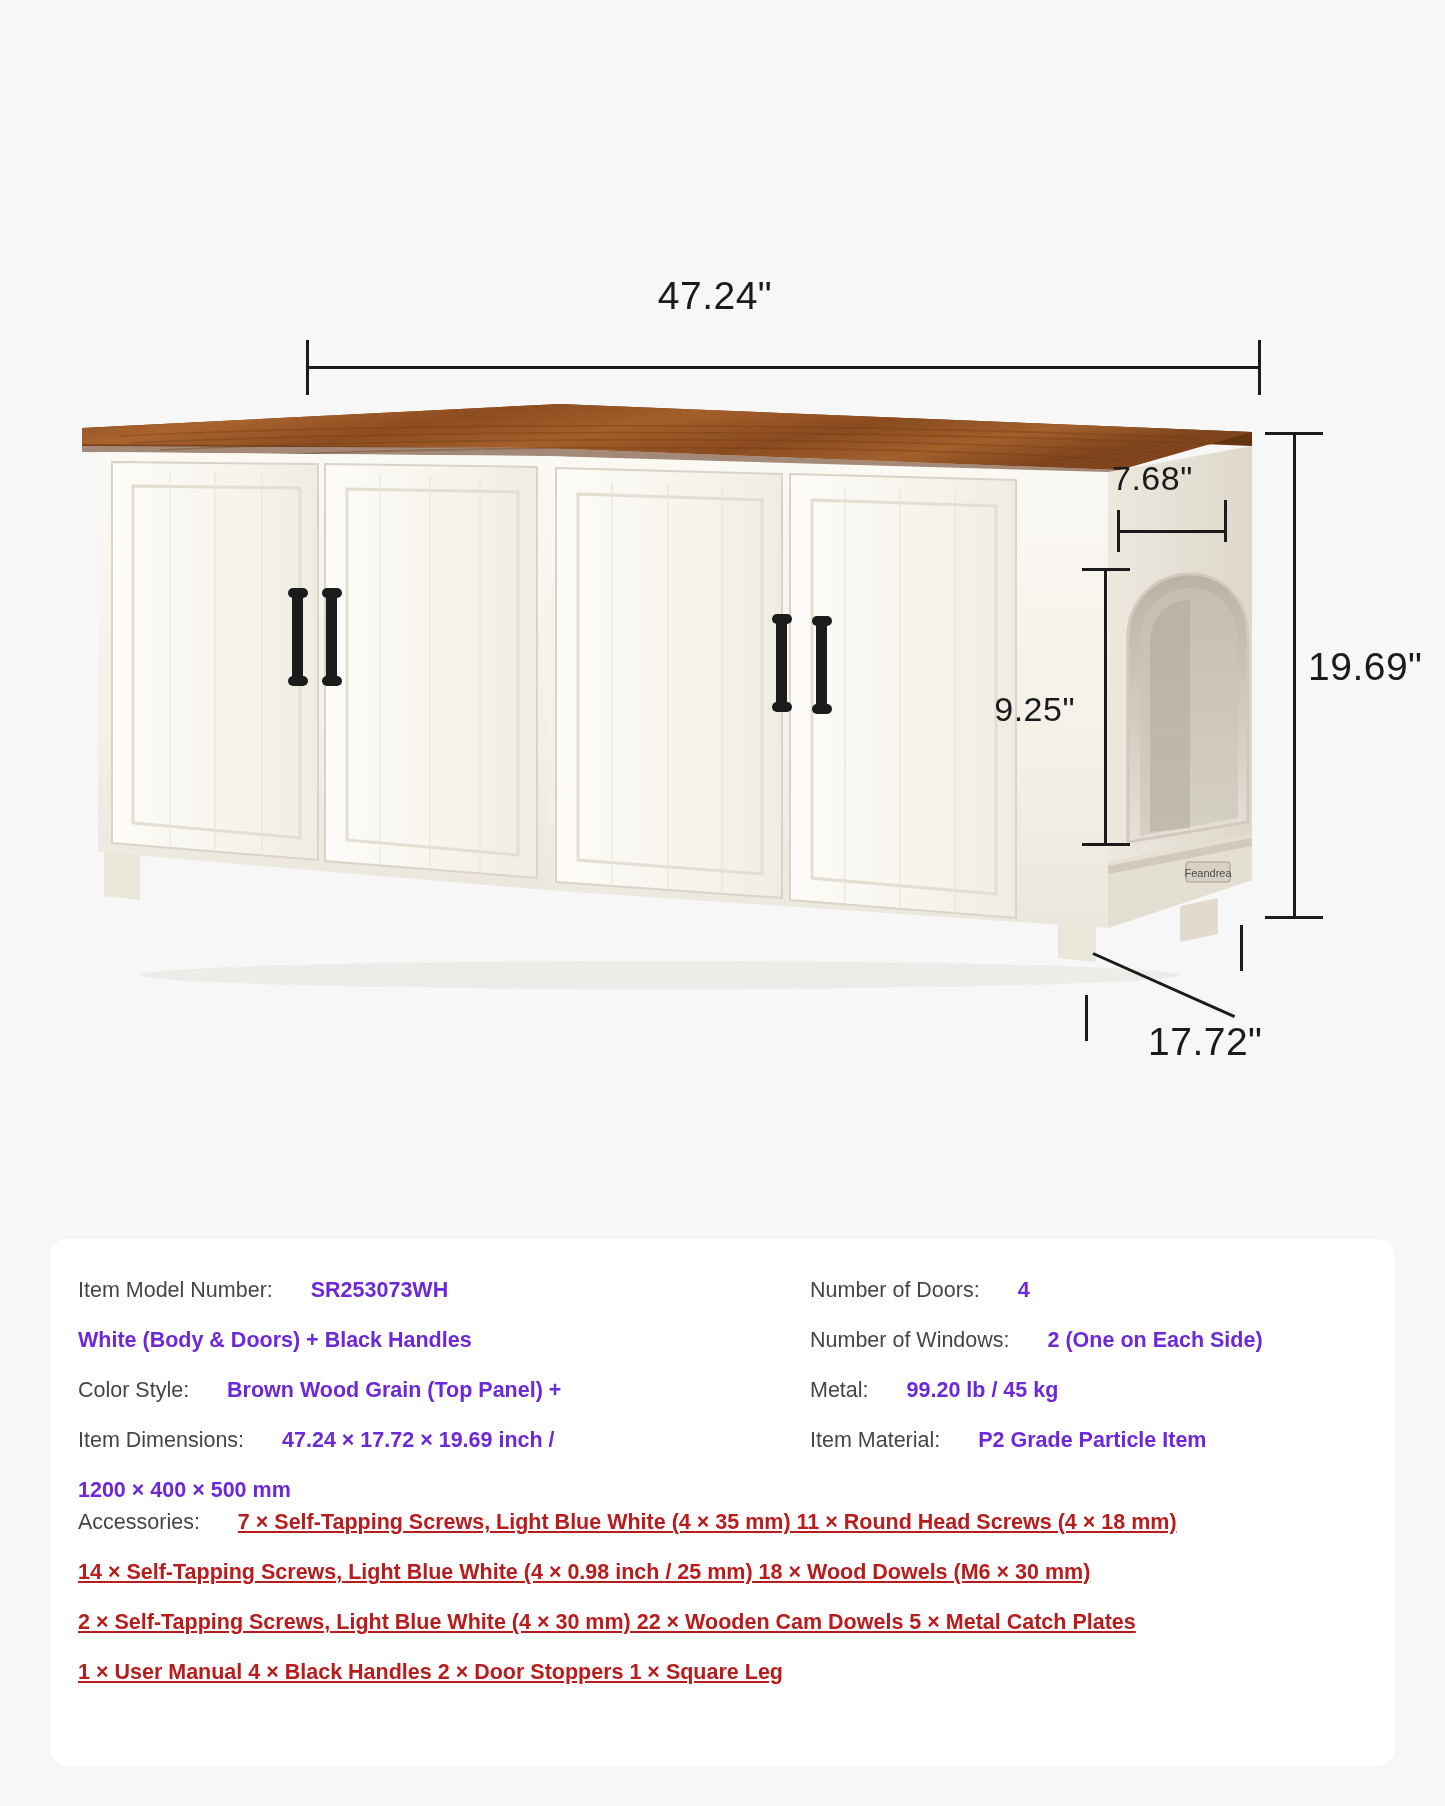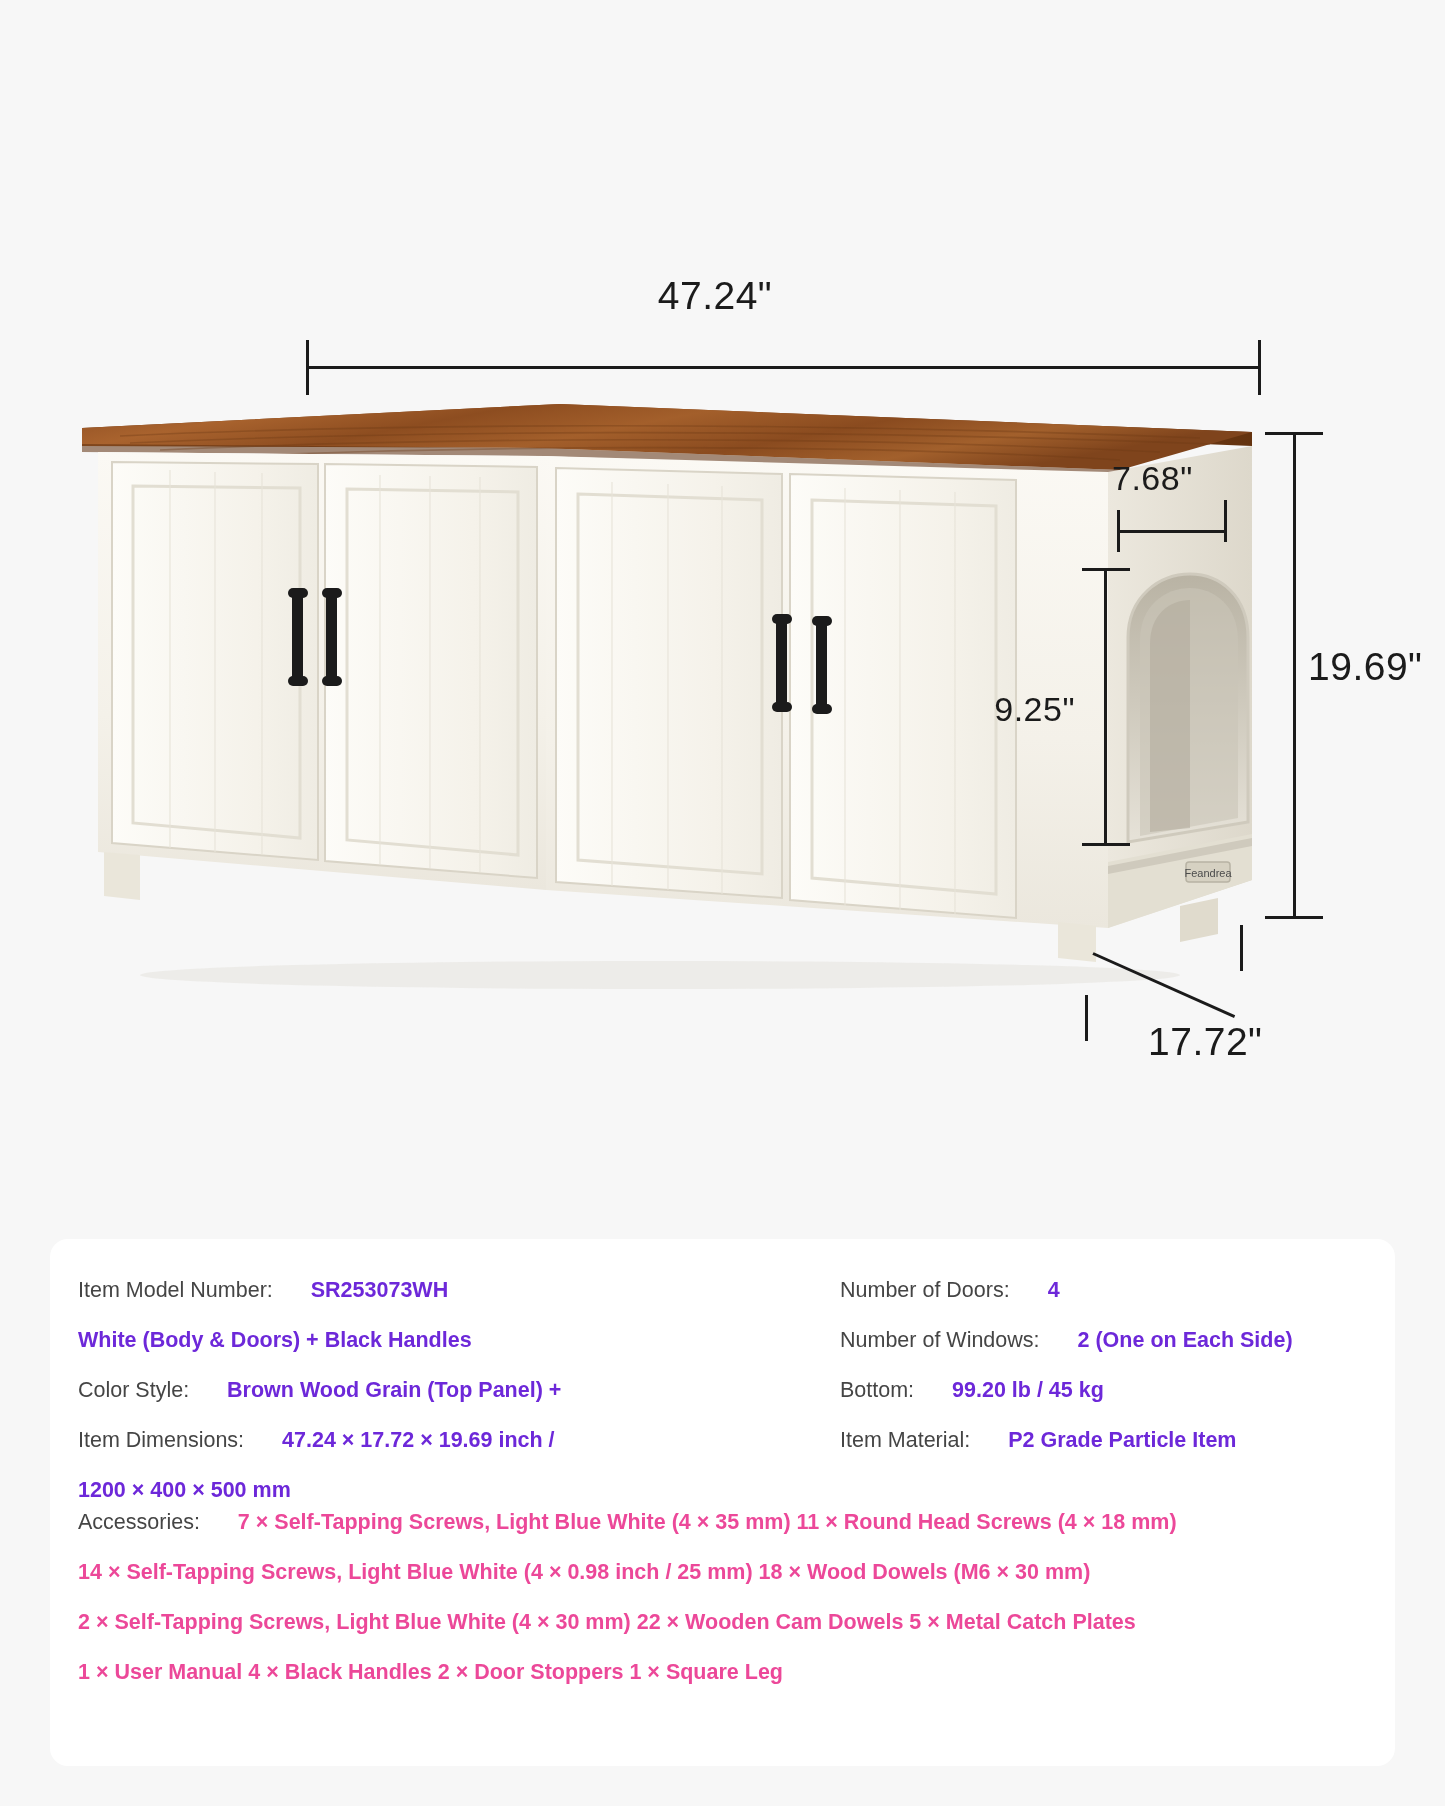--- a/index.html
+++ b/index.html
@@ -78,41 +78,41 @@
     left: 50px; top: 1239px;
     width: 1345px; height: 527px;
     background: #ffffff;
     border-radius: 18px;
   }
   .spec-col {
     position: absolute;
     top: 26px;
   }
   #spec-col-left { left: 28px; width: 660px; }
-  #spec-col-right { left: 790px; width: 560px; }
+  #spec-col-right { left: 760px; width: 560px; }
 
   .spec-row {
     font-size: 21.5px;
     line-height: 50px;
     color: #3f3f3f;
     white-space: nowrap;
   }
   .spec-row .lbl { color: #454545; font-weight: 400; text-align: right; }
   .spec-row .val { color: #6d28d9; font-weight: bold; }
 
   #spec-acc {
     position: absolute;
     left: 28px; top: 258px;
     width: 1300px;
     font-size: 21.5px;
     line-height: 50px;
     color: #454545;
   }
   #spec-acc .lbl { color: #454545; }
-  #spec-acc .val { color: #ec4899; font-weight: bold; }
+  #spec-acc .val { color: #b91c1c; font-weight: bold; text-decoration: underline; }
   .acc-line { white-space: nowrap; }
   .gap-lg { display: inline-block; width: 26px; }
 </style>
 </head>
 <body>
 
 <div id="page">
 
   <div id="illustration">
 
@@ -293,21 +293,21 @@
         <span class="lbl">Number of Doors:</span>
         <span class="gap-lg"></span>
         <span class="val">4</span>
       </div>
       <div class="spec-row">
         <span class="lbl">Number of Windows:</span>
         <span class="gap-lg"></span>
         <span class="val">2 (One on Each Side)</span>
       </div>
       <div class="spec-row">
-        <span class="lbl">Bottom:</span>
+        <span class="lbl">Metal:</span>
         <span class="gap-lg"></span>
         <span class="val">99.20 lb / 45 kg</span>
       </div>
       <div class="spec-row">
         <span class="lbl">Item Material:</span>
         <span class="gap-lg"></span>
         <span class="val">P2 Grade Particle Item</span>
       </div>
     </div>
 

